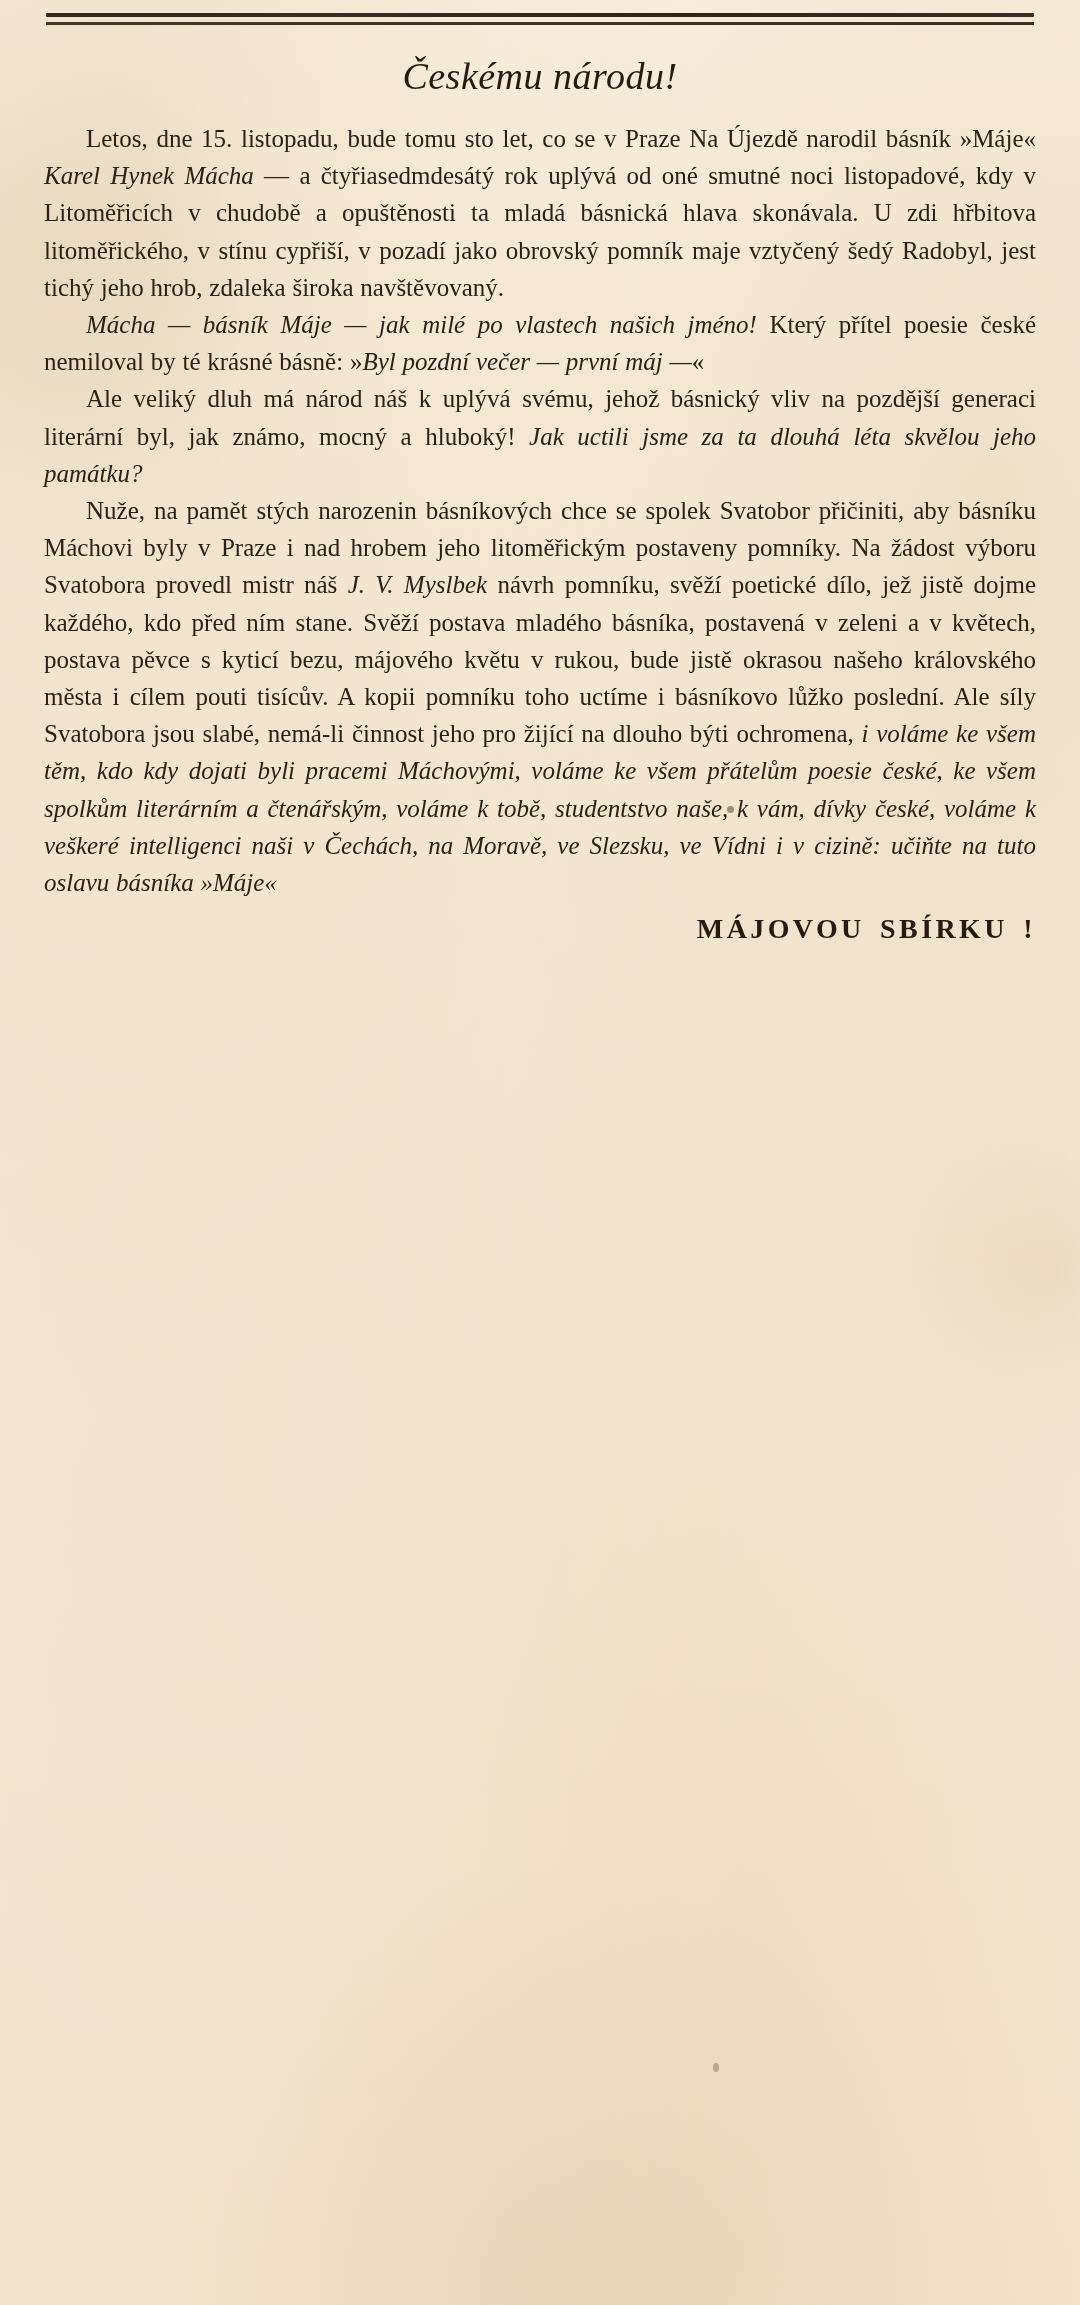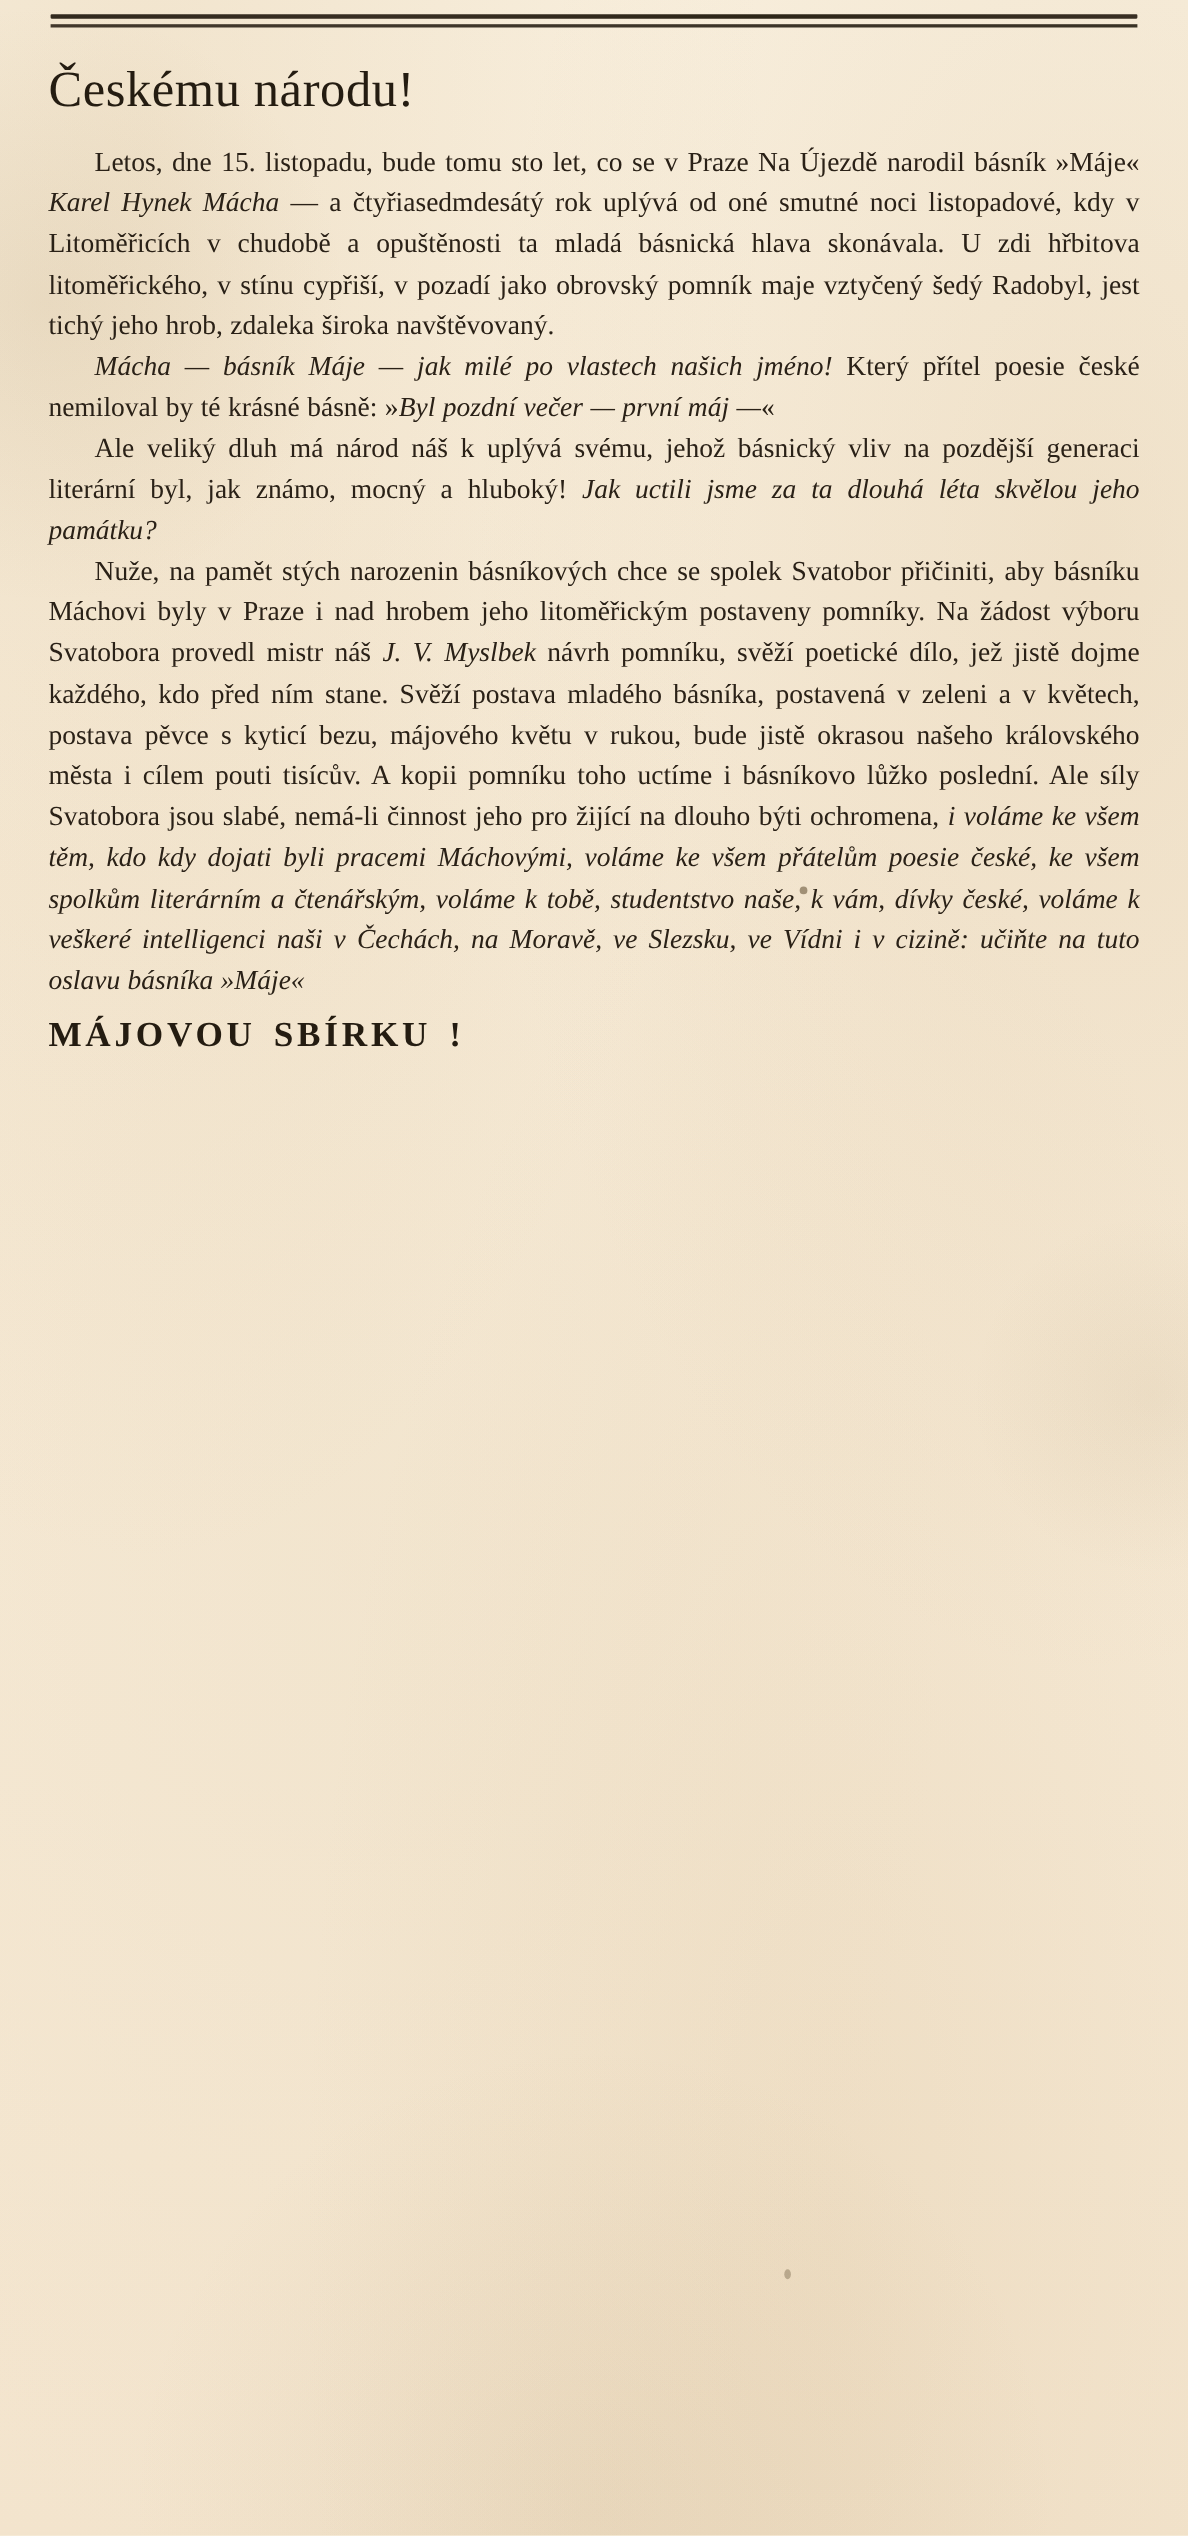--- a/index.html
+++ b/index.html
@@ -59,45 +59,47 @@
   }
   .rule-thin {
     height: 3px;
     background: linear-gradient(90deg, #2a2015 0%, #241c11 50%, #1f180c 100%);
     margin: 5px 2px 0 2px;
     opacity: .88;
   }
 
   
   .doc-title {
-    font-size: 46px;
+    text-align: center;
+    font-size: 38px;
     font-weight: 400;
     letter-spacing: 0.5px;
     margin: 29px 0 22px 0;
     color: #241c11;
+    font-style: italic;
   }
 
   
   p.para {
     margin: 0;
     font-size: 25px;
     line-height: 37.2px;
     text-align: justify;
     text-justify: inter-word;
     text-indent: 42px;
     color: #2a2117;
     word-spacing: 0.5px;
   }
   .i { font-style: italic; }
   .r { font-style: normal; }
 
   
   .call-heading {
-    text-align: left;
-    font-size: 32px;
+    text-align: right;
+    font-size: 28px;
     letter-spacing: 3.4px;
     margin: 12px 0 10px 0;
     color: #241c11;
     word-spacing: 5px;
   }
 
   
   .dateline {
     font-size: 30.5px;
     line-height: 37.2px;

